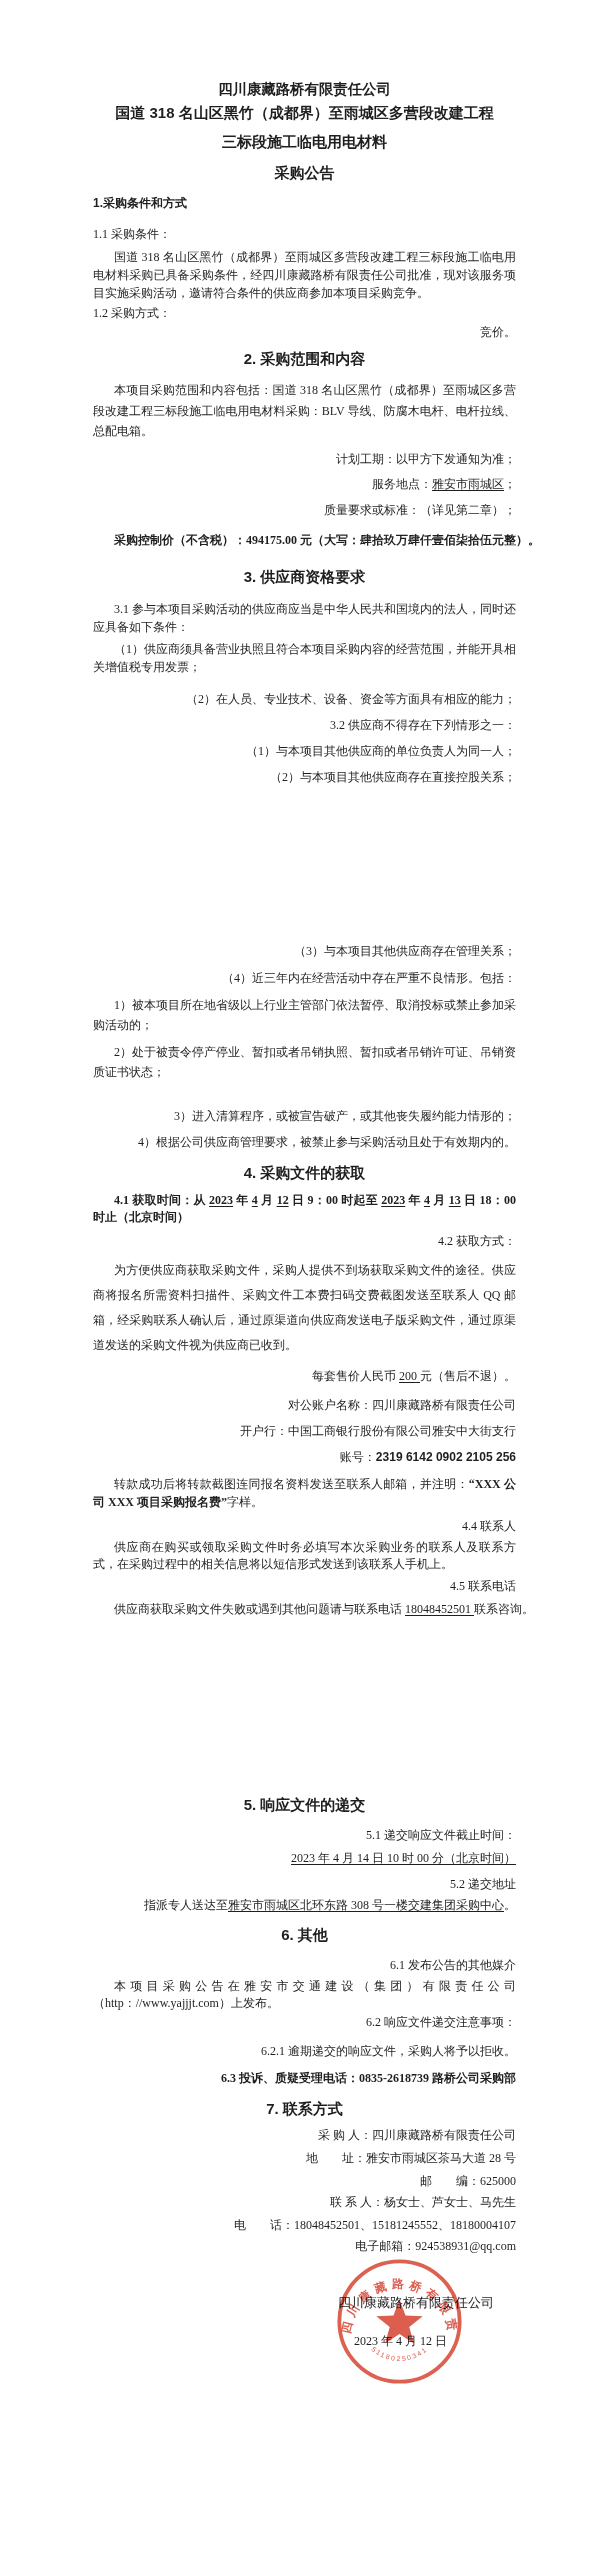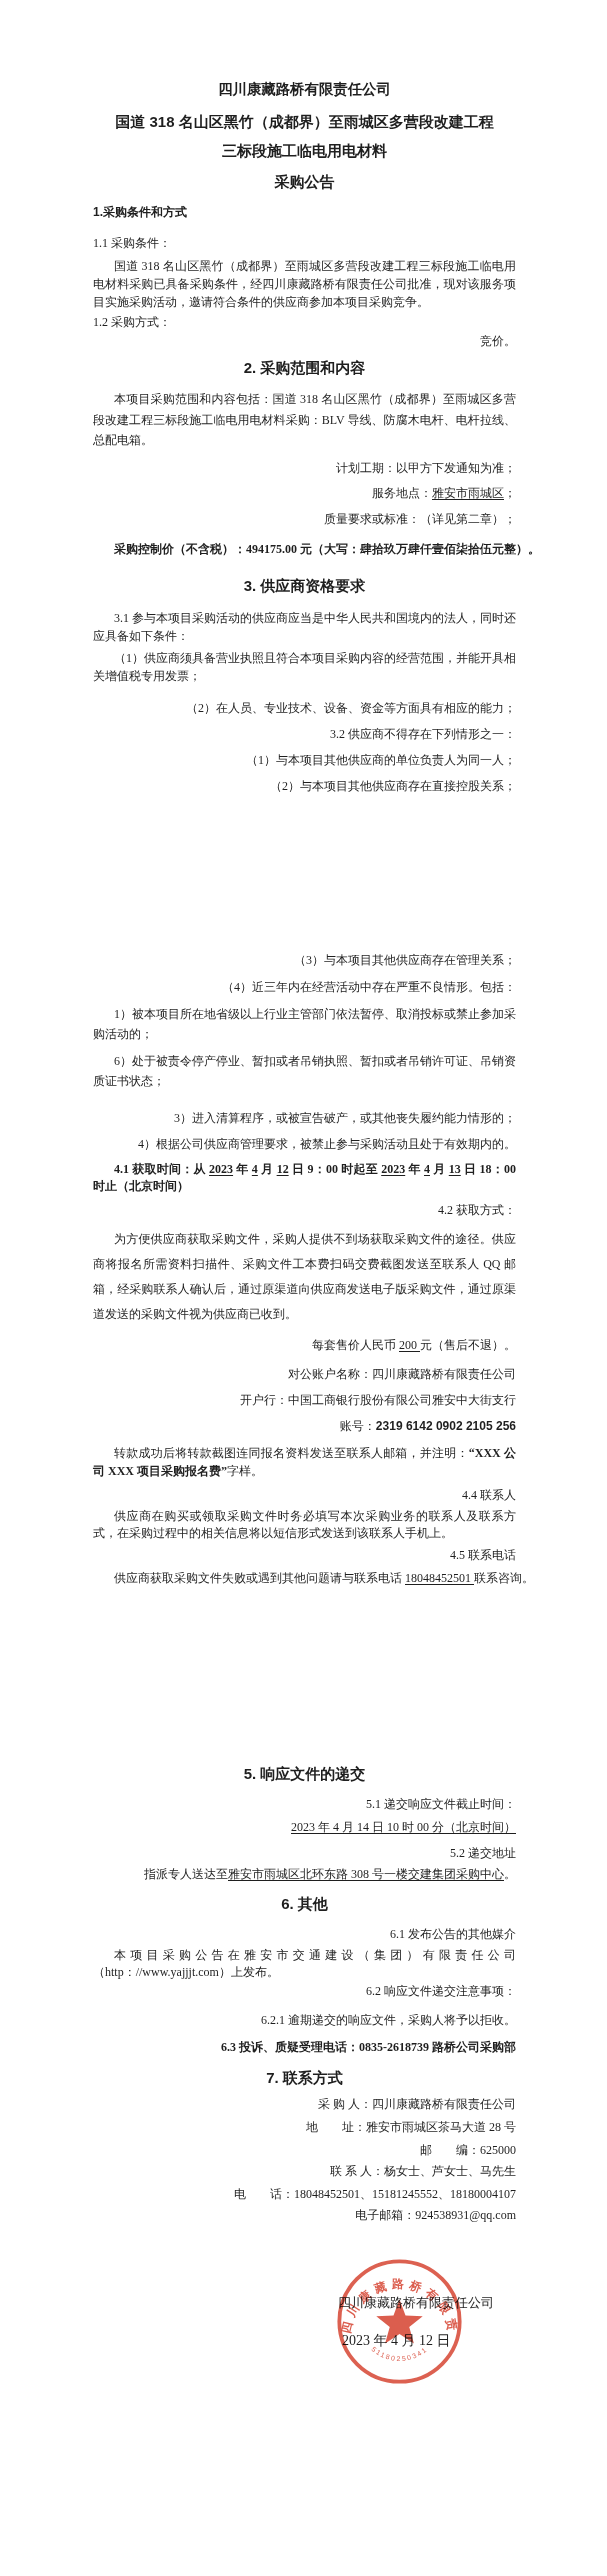--- a/index.html
+++ b/index.html
@@ -20,31 +20,31 @@
   .title2{font-size:15px;font-weight:bold;text-align:center;line-height:23px;margin:0;
           font-family:"Liberation Sans","DejaVu Sans",sans-serif;}
   .h-big{font-size:15px;font-weight:bold;line-height:23px;margin:0;
          font-family:"Liberation Sans","DejaVu Sans",sans-serif;text-align:center;}
   .h-small{font-size:12px;font-weight:bold;line-height:18px;margin:0;
            font-family:"Liberation Sans","DejaVu Sans",sans-serif;}
   .lh27{line-height:20.5px;}
   .lh33{line-height:25px;}
   .lh22{line-height:16.7px;}
   .sig-company{position:absolute;left:338px;top:2282px;font-size:13px;line-height:16.7px;}
-  .sig-date{position:absolute;left:342px;top:2304px;font-size:14px;line-height:16.7px;margin-top:29px;}
+  .sig-date{position:absolute;left:354px;top:2304px;font-size:12px;line-height:16.7px;margin-top:29px;}
   .seal{position:absolute;left:334px;top:2256px;width:131px;height:131px;
         mix-blend-mode:multiply;opacity:0.92;}
 </style>
 </head>
 <body>
 
 <div class="doc">
 
   <p class="title1" style="margin-top:78px">四川康藏路桥有限责任公司</p>
-  <p class="title2" style="margin-top:9px">国道 318 名山区黑竹（成都界）至雨城区多营段改建工程</p>
+  <p class="title2" style="">国道 318 名山区黑竹（成都界）至雨城区多营段改建工程</p>
   <p class="title2" style="margin-top:6px">三标段施工临电用电材料</p>
   <p class="title2" style="margin-top:7.6px">采购公告</p>
 
   <p class="h-small" style="margin-top:10.6px">1.采购条件和方式</p>
   <p class="line" style="margin-top:13px">1.1 采购条件：</p>
   <p class="para" style="margin-top:5.3px">国道 318 名山区黑竹（成都界）至雨城区多营段改建工程三标段施工临电用电材料采购已具备采购条件，经四川康藏路桥有限责任公司批准，现对该服务项目实施采购活动，邀请符合条件的供应商参加本项目采购竞争。</p>
   <p class="line" style="margin-top:1.5px">1.2 采购方式：</p>
   <p class="line ind" style="margin-top:1.5px">竞价。</p>
 
   <p class="h-big" style="margin-top:6px">2. 采购范围和内容</p>
@@ -58,24 +58,25 @@
   <p class="para" style="margin-top:12px">3.1 参与本项目采购活动的供应商应当是中华人民共和国境内的法人，同时还应具备如下条件：</p>
   <p class="para" style="margin-top:4px">（1）供应商须具备营业执照且符合本项目采购内容的经营范围，并能开具相关增值税专用发票；</p>
   <p class="line ind" style="margin-top:13.7px">（2）在人员、专业技术、设备、资金等方面具有相应的能力；</p>
   <p class="line ind" style="margin-top:7.6px">3.2 供应商不得存在下列情形之一：</p>
   <p class="line ind" style="margin-top:8.3px">（1）与本项目其他供应商的单位负责人为同一人；</p>
   <p class="line ind" style="margin-top:8.3px">（2）与本项目其他供应商存在直接控股关系；</p>
 
   <p class="line ind" style="margin-top:156px">（3）与本项目其他供应商存在管理关系；</p>
   <p class="line ind" style="margin-top:8.3px">（4）近三年内在经营活动中存在严重不良情形。包括：</p>
   <p class="para lh27" style="margin-top:8.3px">1）被本项目所在地省级以上行业主管部门依法暂停、取消投标或禁止参加采购活动的；</p>
-  <p class="para lh27" style="margin-top:6px">6）处于被责令停产停业、暂扣或者吊销执照、暂扣或者吊销许可证、吊销资质证书状态；</p>
-  <p class="line ind" style="margin-top:17px">3）进入清算程序，或被宣告破产，或其他丧失履约能力情形的；</p>
+  <p class="para lh27" style="margin-top:6px">2）处于被责令停产停业、暂扣或者吊销执照、暂扣或者吊销许可证、吊销资质证书状态；</p>
+  <p class="line ind" style="margin-top:24px">3）进入清算程序，或被宣告破产，或其他丧失履约能力情形的；</p>
   <p class="line ind" style="margin-top:7.6px">4）根据公司供应商管理要求，被禁止参与采购活动且处于有效期内的。</p>
 
+  <p class="h-big" style="margin-top:10px">4. 采购文件的获取</p>
   <p class="para" style="margin-top:8.3px;line-height:17.5px"><span class="b">4.1 获取时间：从 </span><span class="u b">2023</span><span class="b"> 年 </span><span class="u b">4</span><span class="b"> 月 </span><span class="u b">12</span><span class="b"> 日 9：00 时起至 </span><span class="u b">2023</span><span class="b"> 年 </span><span class="u b">4</span><span class="b"> 月 </span><span class="u b">13</span><span class="b"> 日 18：00 时止（北京时间）</span></p>
   <p class="line ind" style="margin-top:5.3px">4.2 获取方式：</p>
   <p class="para lh33" style="margin-top:8.3px">为方便供应商获取采购文件，采购人提供不到场获取采购文件的途径。供应商将报名所需资料扫描件、采购文件工本费扫码交费截图发送至联系人 QQ 邮箱，经采购联系人确认后，通过原渠道向供应商发送电子版采购文件，通过原渠道发送的采购文件视为供应商已收到。</p>
   <p class="line ind" style="margin-top:8.3px"><span>每套售价人民币 </span><span class="u">200 </span><span>元（售后不退）。</span></p>
   <p class="line ind" style="margin-top:11px">对公账户名称：四川康藏路桥有限责任公司</p>
   <p class="line ind" style="margin-top:8.3px">开户行：中国工商银行股份有限公司雅安中大街支行</p>
   <p class="line ind" style="margin-top:8.3px"><span>账号：</span><span class="b sans">2319 6142 0902 2105 256</span></p>
   <p class="para" style="margin-top:8.3px"><span>转款成功后将转款截图连同报名资料发送至联系人邮箱，并注明：</span><span class="b">“XXX 公司 XXX 项目采购报名费”</span><span>字样。</span></p>
   <p class="line ind" style="margin-top:6px">4.4 联系人</p>
   <p class="para lh22" style="margin-top:4.6px">供应商在购买或领取采购文件时务必填写本次采购业务的联系人及联系方式，在采购过程中的相关信息将以短信形式发送到该联系人手机上。</p>

